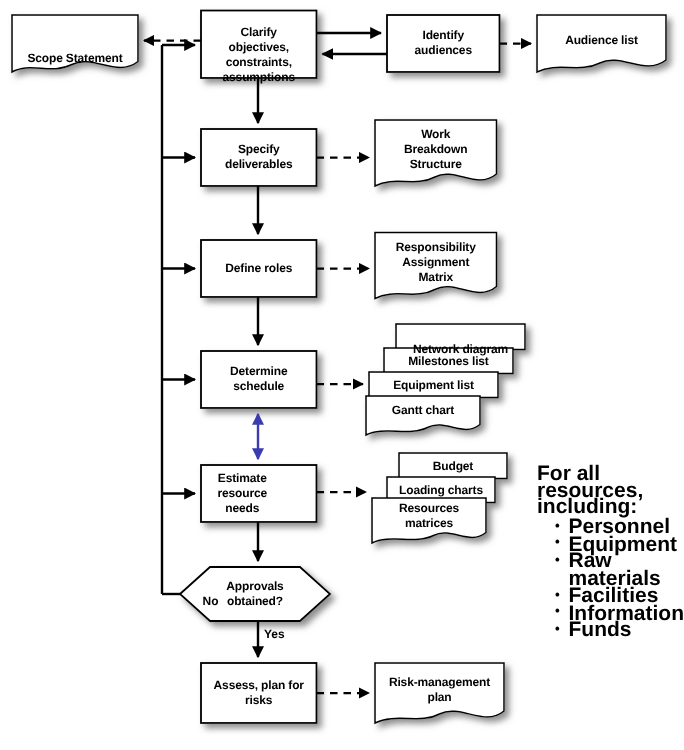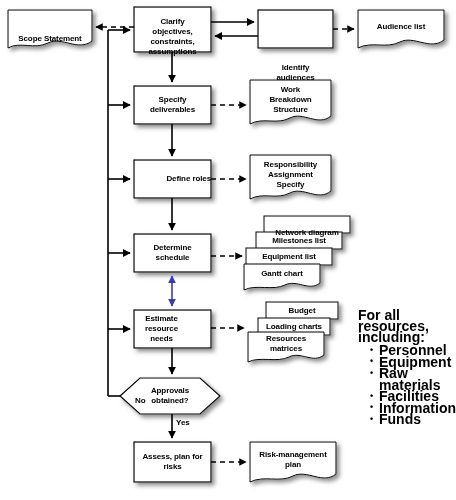--- a/index.html
+++ b/index.html
@@ -174,48 +174,48 @@
     <span style="white-space:pre-line">Scope Statement</span>
   </div>
 
   <div class="node-label" style="left:134px; top:7px; width:77px; height:60px;">
     <span style="white-space:pre-line">Clarify
 objectives,
 constraints,
 assumptions</span>
   </div>
 
-  <div class="node-label" style="left:258px; top:10px; width:75px; height:38px;margin-top:44px;">
+  <div class="node-label" style="left:258px; top:10px; width:75px; height:38px;">
     <span style="white-space:pre-line">Identify
 audiences</span>
   </div>
 
   <div class="node-label" style="left:358px; top:10px; width:86px; height:34px;">
     <span style="white-space:pre-line">Audience list</span>
   </div>
 
   <div class="node-label" style="left:134px; top:86px; width:77px; height:38px;">
     <span style="white-space:pre-line">Specify
 deliverables</span>
   </div>
 
   <div class="node-label" style="left:250px; top:80px; width:81px; height:40px;">
     <span style="white-space:pre-line">Work
 Breakdown
 Structure</span>
   </div>
 
-  <div class="node-label" style="left:134px; top:160px; width:77px; height:38px;justify-content:flex-end;">
+  <div class="node-label" style="left:134px; top:160px; width:77px; height:38px;">
     <span style="white-space:pre-line">Define roles</span>
   </div>
 
   <div class="node-label" style="left:250px; top:155px; width:81px; height:40px;">
     <span style="white-space:pre-line">Responsibility
 Assignment
-Specify</span>
+Matrix</span>
   </div>
 
   <div class="node-label" style="left:134px; top:234px; width:77px; height:38px;">
     <span style="white-space:pre-line">Determine
 schedule</span>
   </div>
 
   <div class="node-label" style="left:134px; top:310px; width:55px; height:38px;">
     <span style="white-space:pre-line">Estimate
 resource needs</span>

